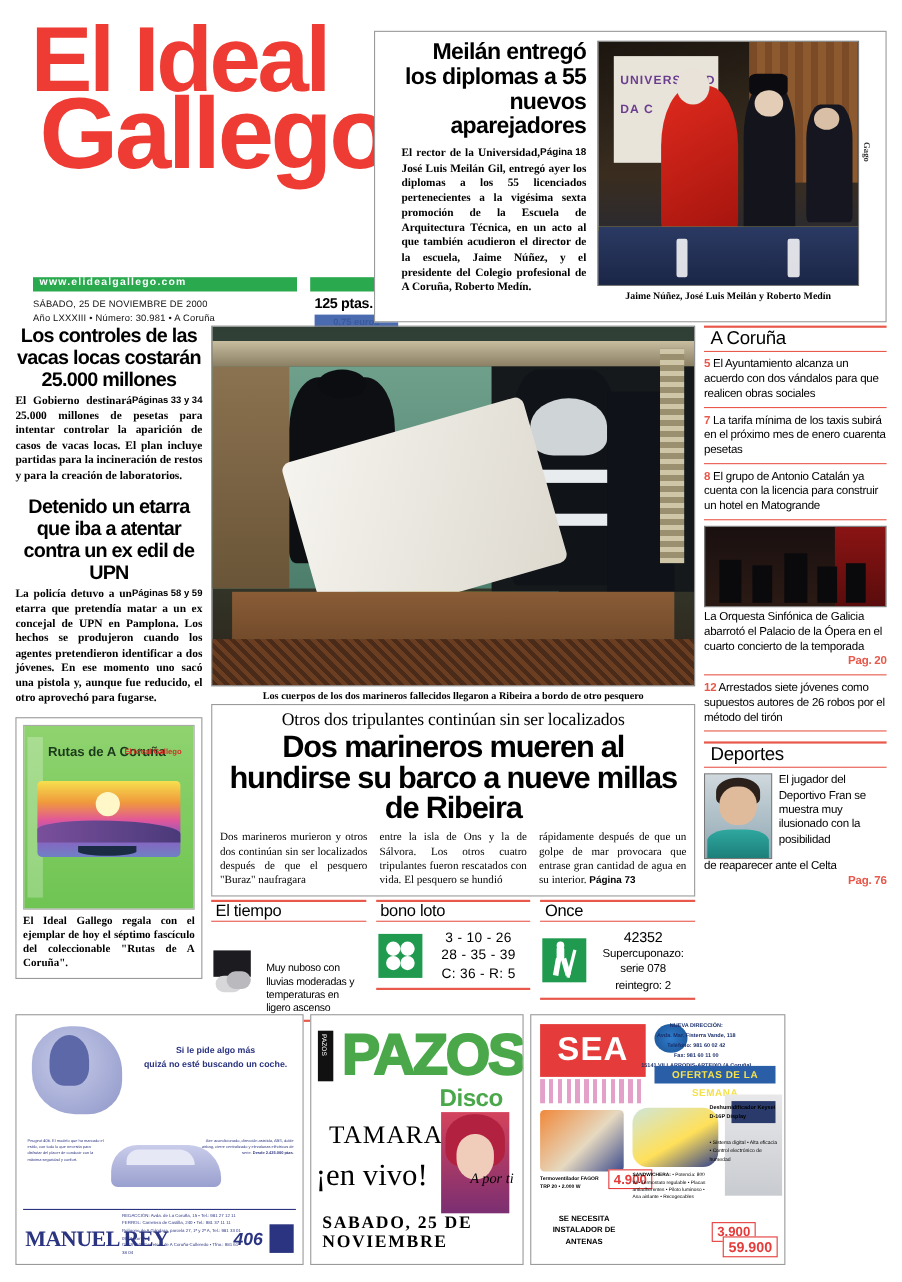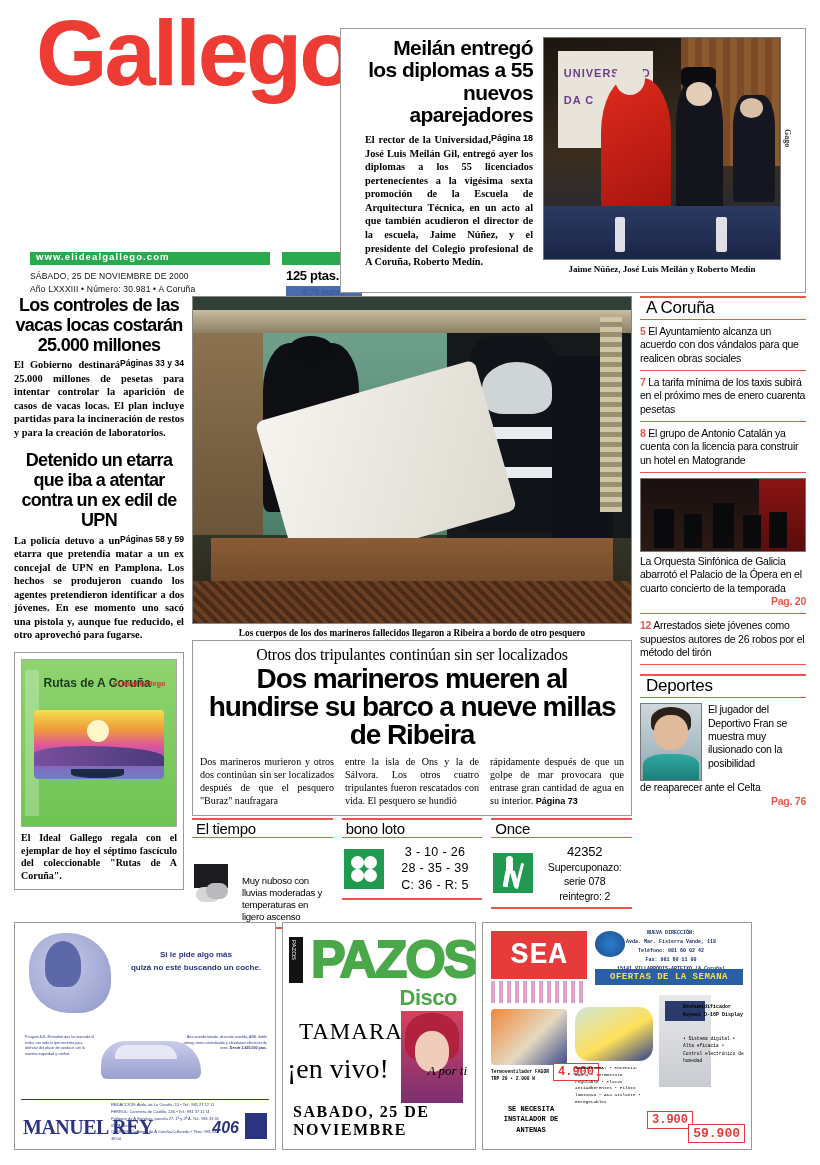--- a/index.html
+++ b/index.html
@@ -295,21 +295,21 @@
     letter-spacing:-.2px; }
   .once-big { font-size:13px; }
 
   
   .ads { position:absolute; left:14px; top:922px; width:792px;
     display:flex; gap:6px; }
   .ad { border:1px solid #9a9a9a; background:#fff; position:relative;
     overflow:hidden; height:228px; }
   .ad1 { width:262px; }
   .ad2 { width:194px; }
-  .ad3 { width:270px;font-family:Liberation Mono, monospace; }
+  .ad3 { width:232px; }
 
   
   .a1-art { position:absolute; left:14px; top:10px; width:82px; height:80px;
     background:radial-gradient(circle at 40% 40%, #c6cbe8, #8f97c9);
     border-radius:42% 52% 38% 48%; }
   .a1-art2 { position:absolute; left:30px; top:18px; width:36px; height:46px;
     background:#5d68a8; border-radius:50% 50% 36% 36%; }
   .a1-slogan { position:absolute; left:108px; top:26px; width:146px;
     font-size:8px; font-weight:bold; color:#2b3480; line-height:1.6;
     text-align:center; }
@@ -396,20 +396,21 @@
   .a3-inst { position:absolute; left:8px; bottom:14px; width:80px; font-size:7px;
     font-weight:bold; text-align:center; line-height:1.5; }
 </style>
 </head>
 <body>
 
 <div class="page">
 
   <div class="masthead">
     <div class="logo-wrap">
+      <div class="logo-line1">El Ideal</div>
       <div class="logo-line2">Gallego</div>
     </div>
     <div class="greenbar"></div>
     <div class="greenbar2"></div>
     <div class="url-text">www.elidealgallego.com</div>
     <div class="dateline">
       <div>SÁBADO, 25 DE NOVIEMBRE DE 2000</div>
       <div>Año LXXXIII • Número: 30.981 • A Coruña</div>
     </div>
     <div class="price">125 ptas.</div>

